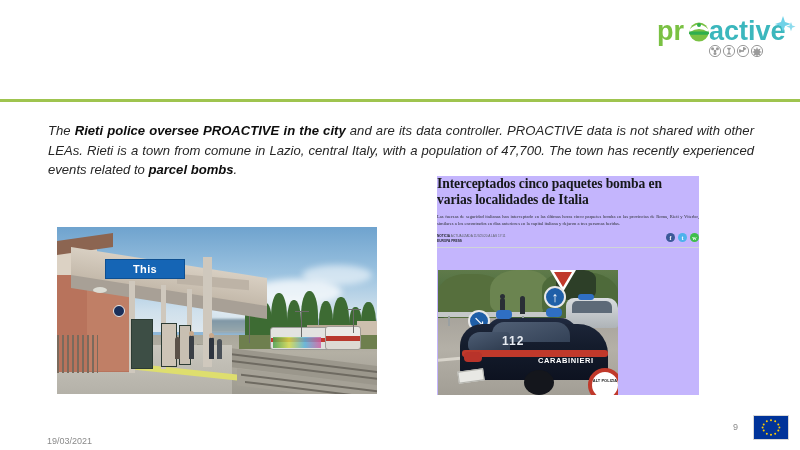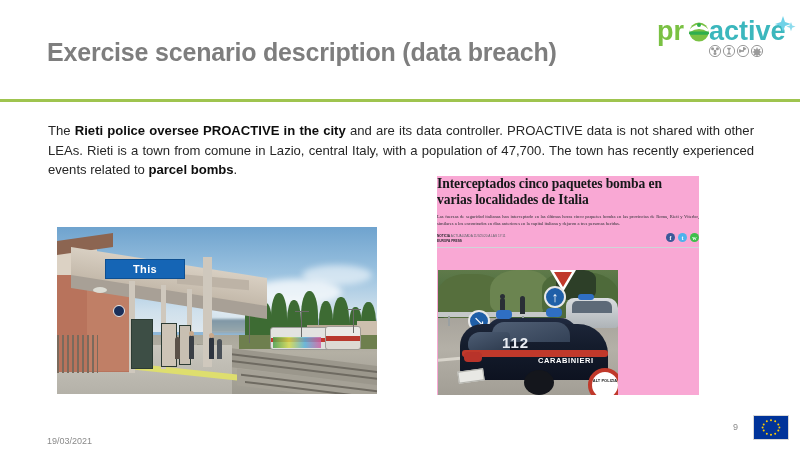--- a/index.html
+++ b/index.html
@@ -54,20 +54,21 @@
   #body-text {
     position: absolute;
     left: 48px;
     top: 121px;
     width: 706px;
     font-size: 13.1px;
     line-height: 19.5px;
     color: #262626;
     text-align: justify;
     font-family: "Liberation Sans", sans-serif;
+    font-style: italic;
   }
   #body-text b { font-weight: bold; color: #0d0d0d; }
 
   
   #station-photo {
     position: absolute;
     left: 57px;
     top: 227px;
     width: 320px;
     height: 167px;
@@ -152,21 +153,21 @@
   .sp-pole { position:absolute; width:1.4px; background:#6b6b68; }
   .sp-poletop { position:absolute; height:1.4px; background:#6b6b68; }
 
   
   #news-panel {
     position: absolute;
     left: 437px;
     top: 176px;
     width: 262px;
     height: 219px;
-    background: #f9a8d4;
+    background: #c4b5fd;
     overflow: hidden;
   }
   #news-headline {
     font-family: "Liberation Serif", serif;
     font-weight: bold;
     font-size: 13.6px;
     line-height: 15.5px;
     color: #16181a;
     letter-spacing: -0.1px;
   }
@@ -244,21 +245,21 @@
   .cp-car-body { left:22px; top:54px; width:148px; height:56px;
     background: linear-gradient(180deg,#1c2538 0%, #141c2c 40%, #0d1220 100%);
     border-radius: 22px 30px 8px 10px; }
   .cp-car-roof { left:48px; top:48px; width:92px; height:22px;
     background: linear-gradient(180deg,#202a40,#151d2e); border-radius: 16px 18px 0 0; }
   .cp-windshield { left:54px; top:52px; width:78px; height:20px;
     background: linear-gradient(160deg,#5a6a80,#39485e); border-radius:12px 14px 0 0; opacity:.85; }
   .cp-win-rear { left:30px; top:62px; width:42px; height:20px;
     background: linear-gradient(160deg,#4d5d74,#2c394c); border-radius:12px 4px 2px 6px; }
   .cp-stripe { left:24px; top:80px; width:146px; height:7px; background:#c0392b; border-radius:3px; }
-  .cp-112 { left:64px; top:64px; color:#e8ecf2; font-size:15px; font-weight:bold;
+  .cp-112 { left:64px; top:64px; color:#e8ecf2; font-size:12px; font-weight:bold;
     font-family:"Liberation Sans", sans-serif; letter-spacing:1px; }
   .cp-carabinieri { left:100px; top:86px; color:#ffffff; font-size:7.5px; font-weight:bold;
     letter-spacing:.6px; font-family:"Liberation Sans", sans-serif; }
   .cp-lightbar-l { left:58px; top:40px; width:16px; height:9px; background:#2f6fc4; border-radius:4px; }
   .cp-lightbar-r { left:108px; top:38px; width:16px; height:9px; background:#2f6fc4; border-radius:4px; }
   .cp-taillight { left:26px; top:82px; width:18px; height:10px; background:#b8332a; border-radius:4px; }
   .cp-plate { left:20px; top:100px; width:26px; height:12px; background:#e8e8e4;
     border:1px solid #b4b4ae; transform: rotate(-8deg); }
   .cp-wheel { left:86px; top:100px; width:30px; height:25px; background:#14161c; border-radius:50%; }
   
@@ -286,21 +287,20 @@
     position: absolute; left: 753px; top: 415px;
     width: 36px; height: 25px; background: #003399; border: 1px solid #d8d8d8;
   }
   #eu-flag svg { display:block; }
 </style>
 </head>
 <body>
 
 <div id="slide">
 
-  <div id="slide-title">Exercise scenario description (data breach)</div>
   <div id="title-rule"></div>
 
   <div id="logo">
     <svg width="140" height="45" viewBox="0 0 140 45">
       <text x="0" y="26" font-family="Liberation Sans, sans-serif" font-size="27" font-weight="bold" fill="#7ac143">pr</text>
 
       <circle cx="42" cy="18" r="9.5" fill="#7ac143"></circle>
       <path d="M33 15 q9 -9 18 0 l0 3 q-9 -6 -18 0 z" fill="#ffffff"></path>
       <rect x="32" y="17.5" width="20" height="3.2" rx="1.4" fill="#2fae4e"></rect>
       <circle cx="42" cy="11" r="2" fill="#2fae4e"></circle>

